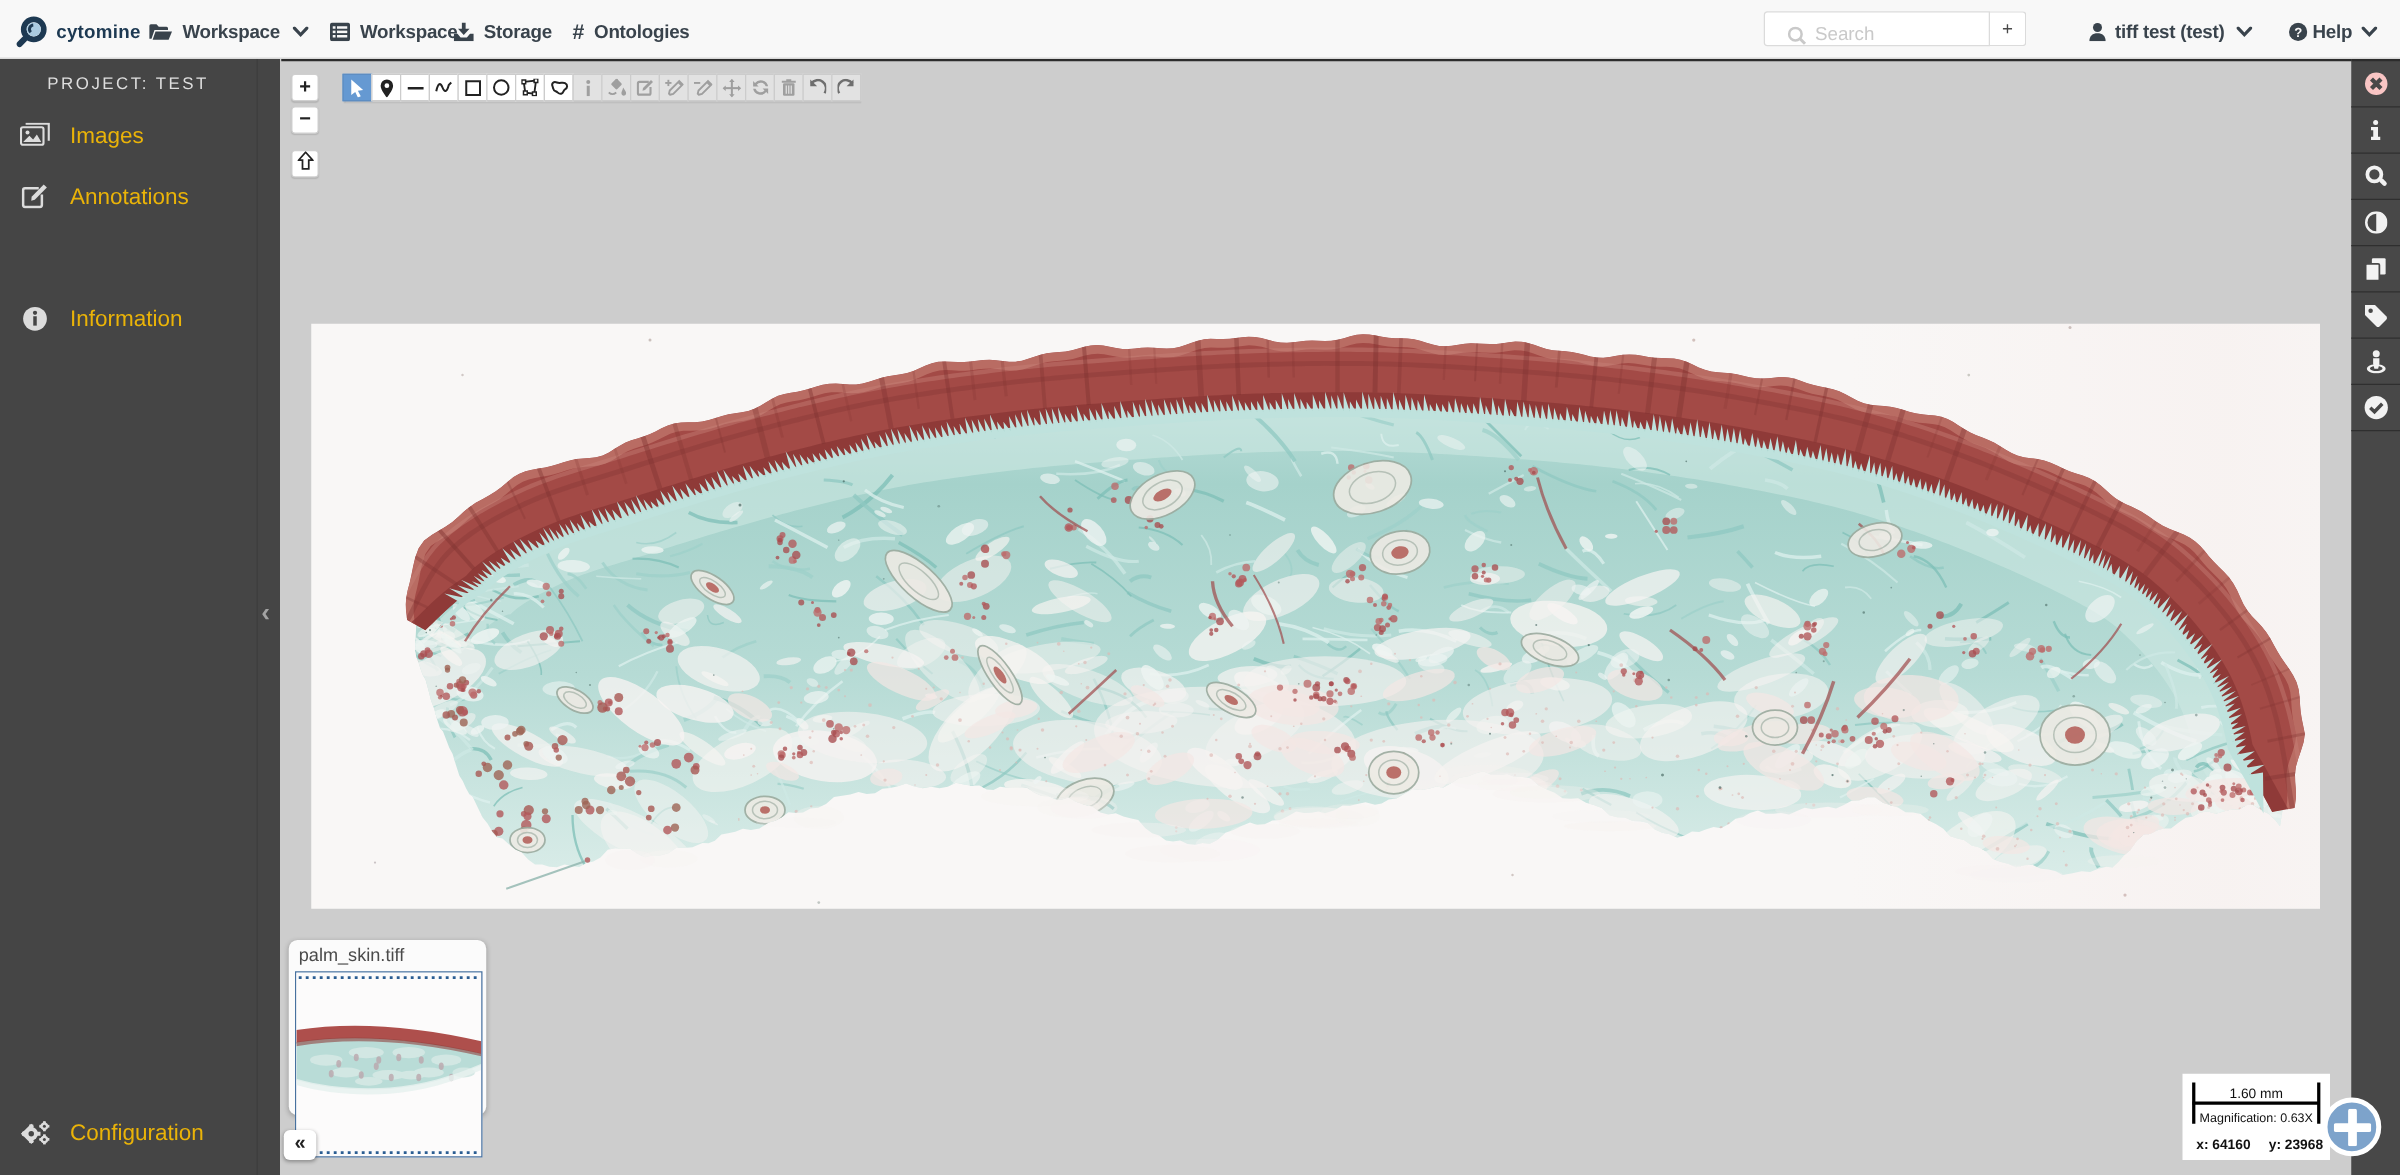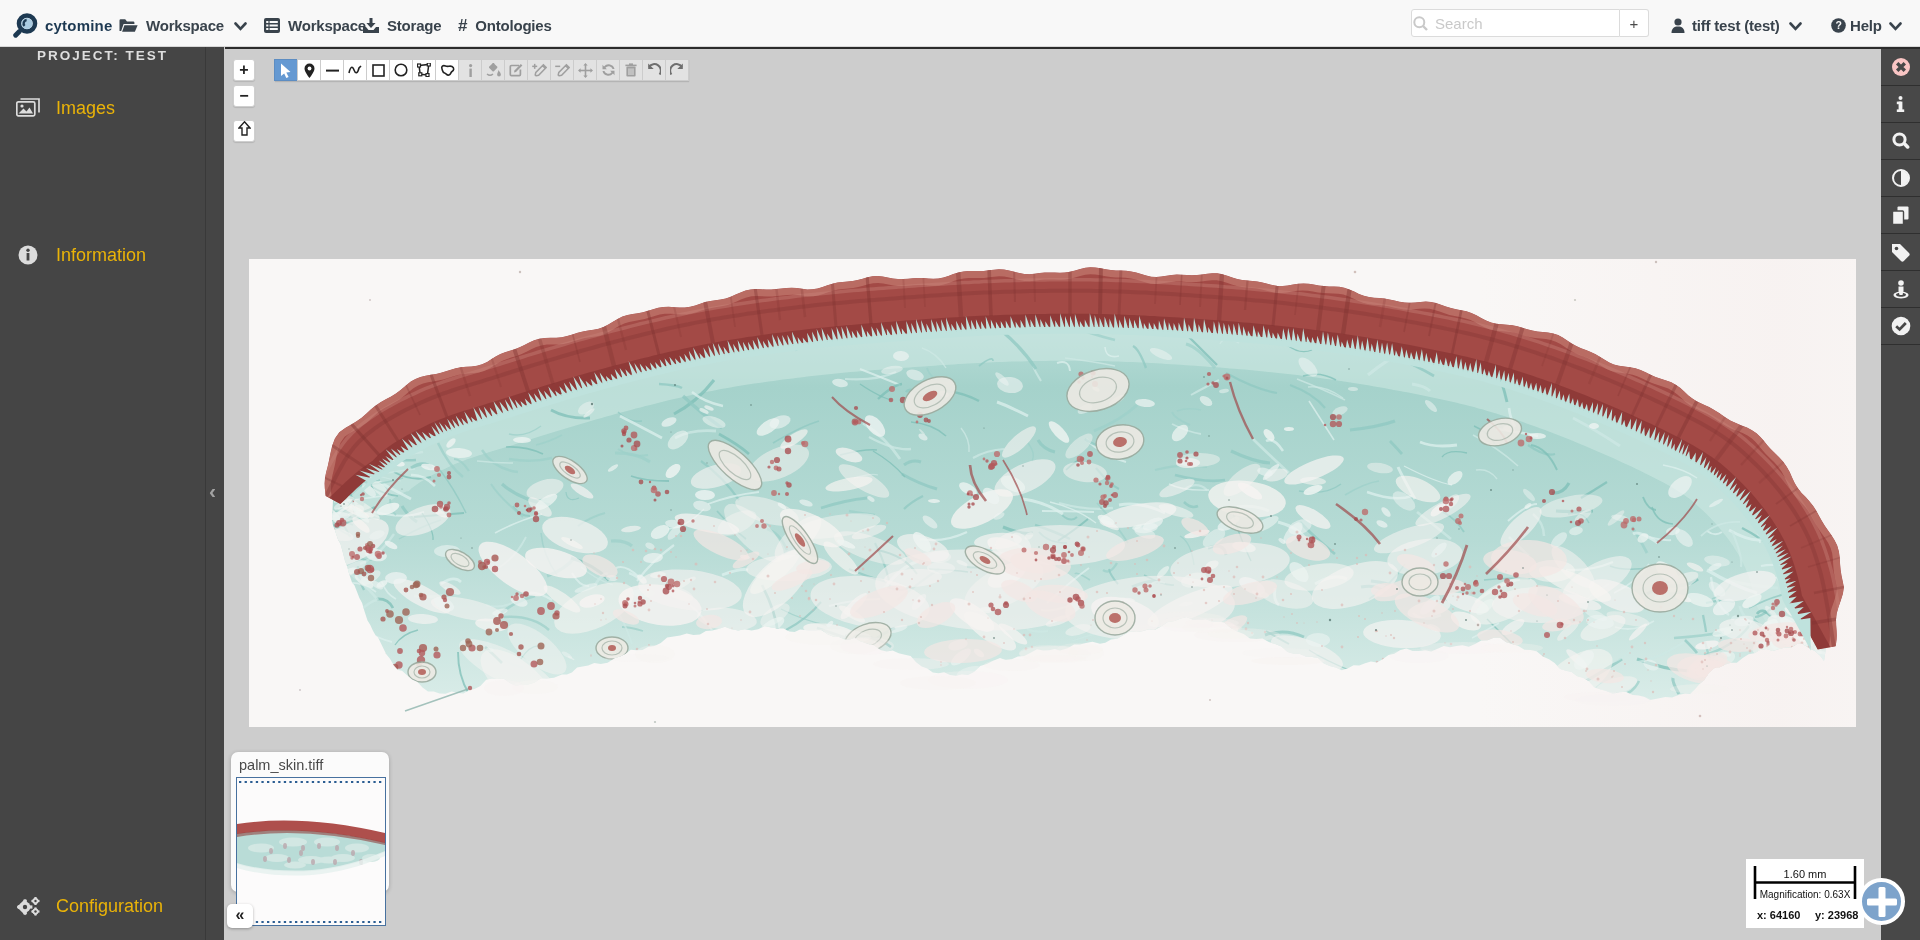--- a/index.html
+++ b/index.html
@@ -1,25 +1,25 @@
 <!DOCTYPE html>
 <html><head><meta charset="utf-8"><style>
 *{margin:0;padding:0;box-sizing:border-box}
 html,body{width:1920px;height:940px;overflow:hidden;font-family:"Liberation Sans",sans-serif}
 body{background:#cdcdcd;position:relative}
 .navbar{position:absolute;left:0;top:0;width:1920px;height:47px;background:#f8f8f8;border-bottom:1px solid #d8d8d8;z-index:30}
 .nav-item{position:absolute;top:0;height:51px;display:flex;align-items:center;gap:8px;color:#39434c;font-weight:700;font-size:15px;letter-spacing:-0.2px}
 .logo-text{font-size:15px;letter-spacing:-0.5px;font-weight:700;color:#1d3952;letter-spacing:.2px}
 .chev{margin-left:2px}
 .searchwrap{position:absolute;left:1411px;top:9px;display:flex}
-.searchbox{width:209px;height:28px;background:#fff;border:1px solid #dbdbdb;border-radius:3px 0 0 3px;display:flex;align-items:center;padding-left:1px;gap:7px}
+.searchbox{width:181px;height:28px;background:#fff;border:1px solid #dbdbdb;border-radius:3px 0 0 3px;display:flex;align-items:flex-end;padding-left:18px;gap:7px}
 .searchbox span{color:#c9c9c9;font-size:15px}
 .searchplus{width:29px;height:28px;background:#fff;border:1px solid #dbdbdb;border-left:none;border-radius:0 3px 3px 0;display:flex;align-items:center;justify-content:center;font-size:15px;color:#4a4a4a}
 .sidebar{position:absolute;left:0;top:47px;width:205px;height:893px;background:#454545;z-index:20}
-.sb-head{margin-top:1px;text-align:center;color:#dedede;font-size:13.5px;font-weight:700;letter-spacing:2px}
+.sb-head{margin-top:12px;text-align:center;color:#dedede;font-size:13.5px;font-weight:400;letter-spacing:2px}
 .sb-item{position:absolute;left:0;width:205px;height:40px;display:flex;align-items:flex-start;color:#eab308;font-size:18px}
 .sb-item .ic{width:24px;margin-left:16px;margin-right:16px;display:flex;justify-content:center}
 .collapse{position:absolute;left:205px;top:47px;width:19px;height:893px;background:#454545;border-left:1px solid #393939;z-index:20}
 .collapse span{position:absolute;top:432px;left:3px;color:#a3a3a3;font-size:21px;font-weight:700}
 .main{position:absolute;left:225px;top:47px;width:1656px;height:893px;background:#cdcdcd;border-top:2px solid #2c2c2c}
 .rightbar{position:absolute;right:0;top:47px;width:39px;height:893px;background:#484848;border-top:2px solid #2c2c2c;z-index:25}
 .rb-cell{width:39px;height:37px;display:flex;align-items:center;justify-content:center;border-bottom:1px solid #2f2f2f}
 .slide{position:absolute;left:249px;top:259px;width:1607px;height:468px;background:#f9f7f6;z-index:1}
 .zoombtn{position:absolute;width:22px;height:22px;background:#fff;border:1px solid #cfcfcf;border-radius:3px;color:#222;font-weight:700;text-align:center;line-height:20px;font-size:16px;z-index:10;box-shadow:0 1px 1px rgba(0,0,0,.12)}
 .toolbar{position:absolute;left:275px;top:59px;display:flex;z-index:10;box-shadow:0 1px 1px rgba(0,0,0,.12)}
@@ -114,20 +114,29 @@
     <div class="sb-item" style="top:51px">
       <span class="ic">
         <svg width="24" height="19" viewBox="0 0 24 19" style="">
           <rect x="0.8" y="3.8" width="18" height="14" rx="1.5" fill="none" stroke="#dcdcdc" stroke-width="1.7"></rect>
           <path d="M4.5,1 L23,1 L23,14.5" fill="none" stroke="#dcdcdc" stroke-width="1.7"></path>
           <circle cx="6" cy="8" r="1.6" fill="#dcdcdc"></circle>
           <path d="M2.5,15.5 L7.5,10.5 L10.5,13.5 L13.5,9.5 L17,15.5 Z" fill="#dcdcdc"></path>
         </svg>
       </span>
       <span>Images</span>
+    </div>
+    <div class="sb-item" style="top:100px">
+      <span class="ic">
+        <svg width="22" height="20" viewBox="0 0 22 20" style="">
+          <path d="M14,3.5 L3,3.5 C2,3.5 1.5,4 1.5,5 L1.5,17 C1.5,18 2,18.5 3,18.5 L15,18.5 C16,18.5 16.5,18 16.5,17 L16.5,8.5" fill="none" stroke="#dcdcdc" stroke-width="2"></path>
+          <path d="M8,13.5 L10.8,12.8 L20.5,3 L18,0.6 L8.3,10.3 Z" fill="#dcdcdc"></path>
+        </svg>
+      </span>
+      <span>Annotations</span>
     </div>
     <div class="sb-item" style="top:198px">
       <span class="ic">
         <svg width="20" height="20" viewBox="0 0 20 20" style="">
           <circle cx="10" cy="10" r="9.5" fill="#dcdcdc"></circle>
           <rect x="8.6" y="8" width="2.8" height="7.5" fill="#454545"></rect>
           <circle cx="10" cy="5.2" r="1.7" fill="#454545"></circle>
         </svg>
       </span>
       <span>Information</span>

